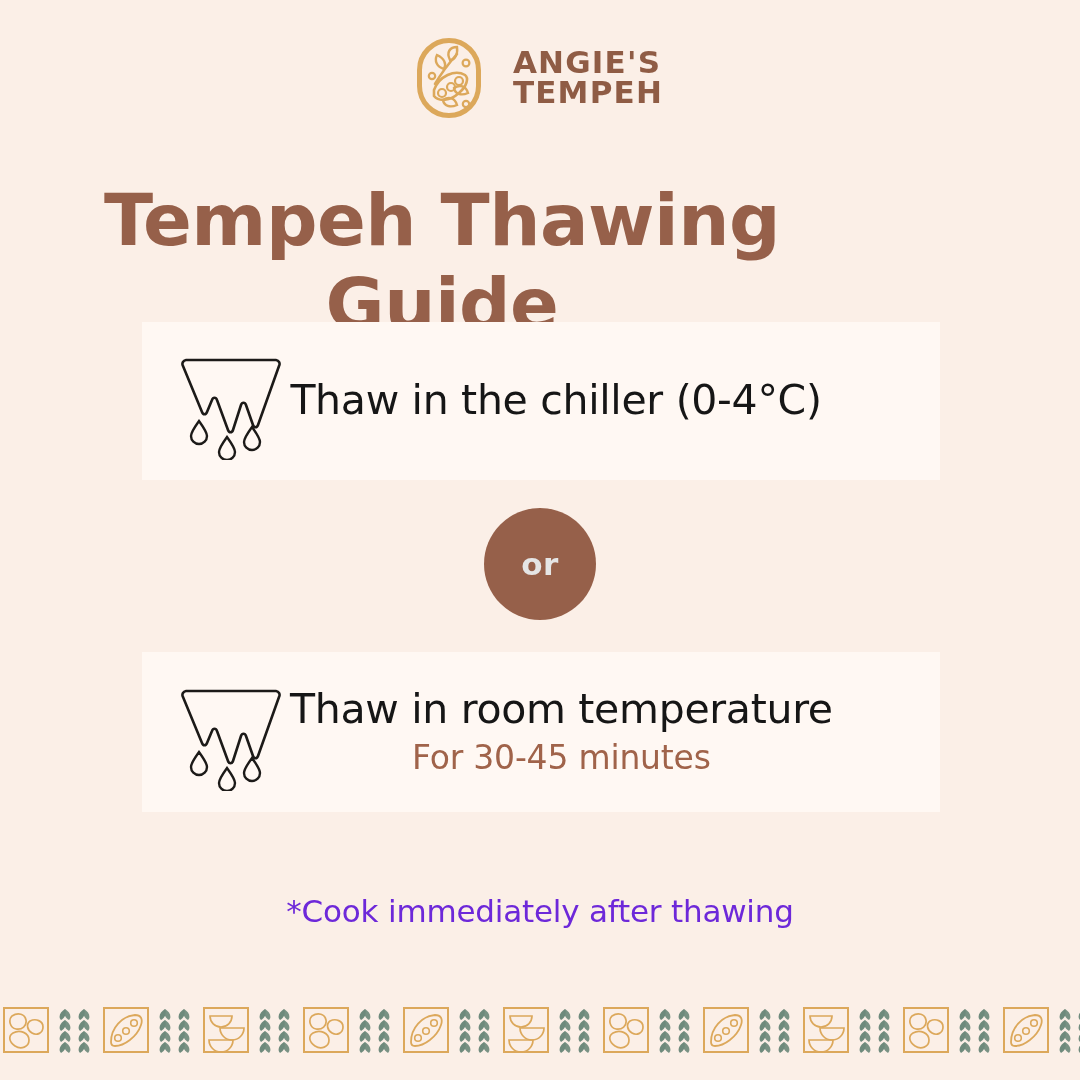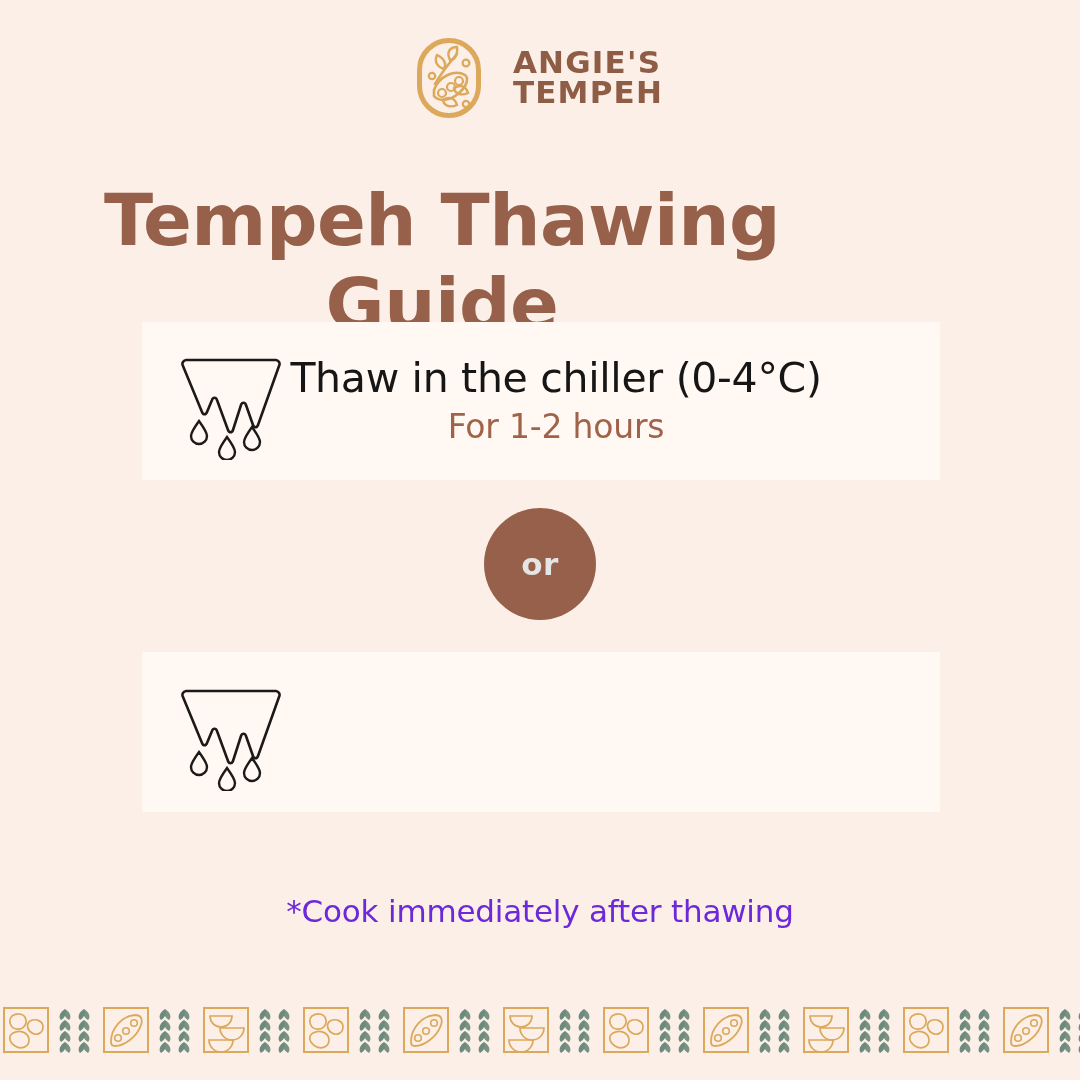--- a/index.html
+++ b/index.html
@@ -187,40 +187,43 @@
                C85 86 82 86 81 83 L74 63 C73 60 70 60 69 63
                L61 88 C60 91 57 91 56 88 L45 58 C44 55 41 55 40 58
                L35 70 C34 73 31 73 30 70 L11 24 A4 4 0 0 1 14 18 Z" fill="none" stroke="#1C1A18" stroke-width="2.6" stroke-linejoin="round"></path>
       <path d="M27 79 C32 86 35 90 35 94 A8 8 0 0 1 19 94 C19 90 22 86 27 79 Z" fill="none" stroke="#1C1A18" stroke-width="2.4"></path>
       <path d="M80 85 C85 92 88 96 88 100 A8 8 0 0 1 72 100 C72 96 75 92 80 85 Z" fill="none" stroke="#1C1A18" stroke-width="2.4"></path>
       <path d="M55 95 C60 102 63 106 63 110 A8 8 0 0 1 47 110 C47 106 50 102 55 95 Z" fill="none" stroke="#1C1A18" stroke-width="2.4"></path>
     </svg>
   </span>
   <span class="card-text">
     <div class="card-heading">Thaw in the chiller (0-4°C)</div>
-    <div class="card-sub">For 1-2 hours</div>
   </span>
 </div>
 
 <div class="or-badge">
   <span>or</span>
 </div>
 
 <div class="card card-room">
   <span class="card-icon">
     <svg viewBox="0 0 118 118" width="118" height="118">
       <path d="M14 18 H104 A4 4 0 0 1 107 24 L86 83
                C85 86 82 86 81 83 L74 63 C73 60 70 60 69 63
                L61 88 C60 91 57 91 56 88 L45 58 C44 55 41 55 40 58
                L35 70 C34 73 31 73 30 70 L11 24 A4 4 0 0 1 14 18 Z" fill="none" stroke="#1C1A18" stroke-width="2.6" stroke-linejoin="round"></path>
       <path d="M27 79 C32 86 35 90 35 94 A8 8 0 0 1 19 94 C19 90 22 86 27 79 Z" fill="none" stroke="#1C1A18" stroke-width="2.4"></path>
       <path d="M80 85 C85 92 88 96 88 100 A8 8 0 0 1 72 100 C72 96 75 92 80 85 Z" fill="none" stroke="#1C1A18" stroke-width="2.4"></path>
       <path d="M55 95 C60 102 63 106 63 110 A8 8 0 0 1 47 110 C47 106 50 102 55 95 Z" fill="none" stroke="#1C1A18" stroke-width="2.4"></path>
     </svg>
   </span>
+  <span class="card-text">
+    <div class="card-heading">Thaw in room temperature</div>
+    <div class="card-sub">For 30-45 minutes</div>
+  </span>
 </div>
 
 <div class="footnote">*Cook immediately after thawing</div>
 
 <div class="footer-band">
   <svg width="1080" height="96" viewBox="0 0 1080 96">
     <defs>
 
       <g id="m-tempeh">
         <rect x="2" y="2" width="44" height="44" fill="none" stroke="#DCA85B" stroke-width="2"></rect>

